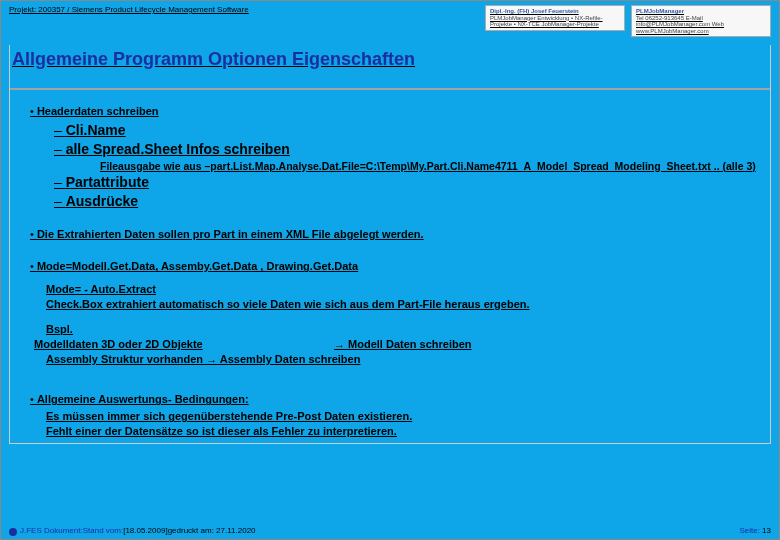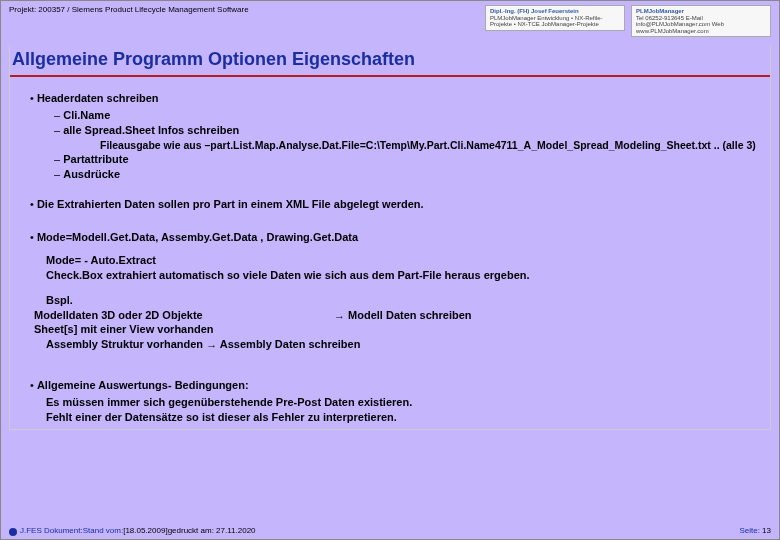--- a/index.html
+++ b/index.html
@@ -1,29 +1,29 @@
 <!DOCTYPE html>
 <html><head>
 <meta charset="utf-8">
 <style>
   * { box-sizing: border-box; margin: 0; padding: 0; }
   html, body { width: 780px; height: 540px; font-family: Arial, sans-serif; background: #fff; color: #000; }
-  .slide { width: 780px; height: 540px; position: relative; border: 1px solid #888; background: #c4b5fd; }
+  .slide { width: 780px; height: 540px; position: relative; border: 1px solid #888; background: #0ea5e9; text-decoration: underline; }
   .topbar { display: flex; justify-content: space-between; align-items: flex-start; padding: 4px 8px 2px 8px; height: 40px; }
   .projline { font-size: 8px; color: #000; white-space: nowrap; }
   .logos { display: flex; gap: 6px; align-items: flex-start; }
   .logo { border: 1px solid #aaa; padding: 2px 4px; font-size: 6px; line-height: 1.1; background: #f7f7f7; max-width: 140px; overflow: hidden; }
   .logo .t1 { color: #335aa6; font-weight: bold; }
   .logo .t2 { color: #444; }
   .titlewrap { margin: 4px 8px 0 8px; border: 1px solid #ccc; border-top: none; }
-  .title { font-size: 18px; font-weight: bold; color: #1a2e9f; padding: 4px 2px 5px 2px; border-bottom: 2px solid #b91c1c; }
+  .title { font-size: 18px; font-weight: bold; color: #1a2e9f; padding: 4px 2px 18px 2px; border-bottom: 2px solid #a3a3a3; }
   .body { padding: 8px 14px 4px 14px; font-size: 11px; line-height: 1.35; }
   .bullet1 { margin: 6px 0 2px 6px; font-weight: bold; }
   .bullet1::before { content: "• "; font-weight: normal; }
-  .dashlist { margin-left: 30px; font-weight: bold; font-size: 11px; }
+  .dashlist { margin-left: 30px; font-weight: bold; font-size: 14px; }
   .dashlist .d::before { content: "– "; font-weight: normal; }
   .subplain { margin-left: 40px; font-weight: bold; font-size: 10.5px; padding-left: 36px; }
   .plain { margin-left: 22px; font-weight: bold; font-size: 11px; }
   .cols { display: flex; margin-left: 10px; font-weight: bold; font-size: 11px; }
   .colL { width: 300px; }
   .colR { }
   .arrow::before { content: "→ "; }
   .gap6 { height: 6px; }
   .gap10 { height: 10px; }
   .footer { position: absolute; bottom: 4px; left: 8px; right: 8px; font-size: 8px; color: #000; display: flex; align-items: center; }
@@ -76,21 +76,20 @@
       <div class="plain">Mode= - Auto.Extract</div>
       <div class="plain">Check.Box extrahiert automatisch so viele Daten wie sich aus dem Part-File heraus ergeben.</div>
 
       <div class="gap10"></div>
       <div class="plain">Bspl.</div>
       <div class="cols">
         <div class="colL">Modelldaten 3D oder 2D Objekte</div>
         <div class="colR arrow">Modell Daten schreiben</div>
       </div>
       <div class="cols">
-        <div class="colL">Sheet[s] mit einer View vorhanden</div>
       </div>
       <div class="plain">Assembly Struktur vorhanden  → Assembly Daten schreiben</div>
 
       <div class="gap10"></div>
         <div class="gap10"></div>
       <div class="bullet1">Allgemeine Auswertungs- Bedingungen:</div>
       <div class="plain">Es müssen immer sich gegenüberstehende Pre-Post Daten existieren.</div>
       <div class="plain">Fehlt einer der Datensätze so ist dieser als Fehler zu interpretieren.</div>
 
     </div>

